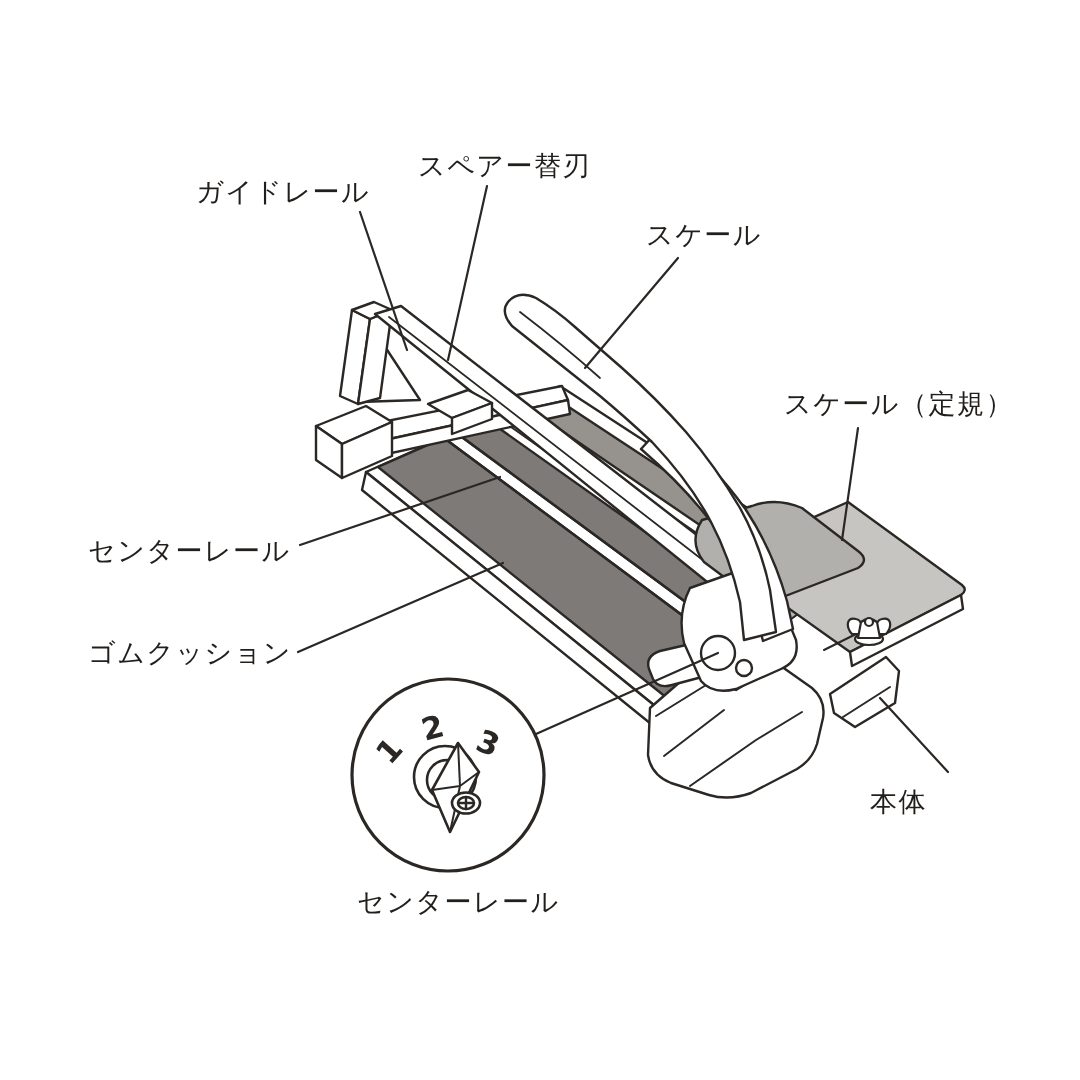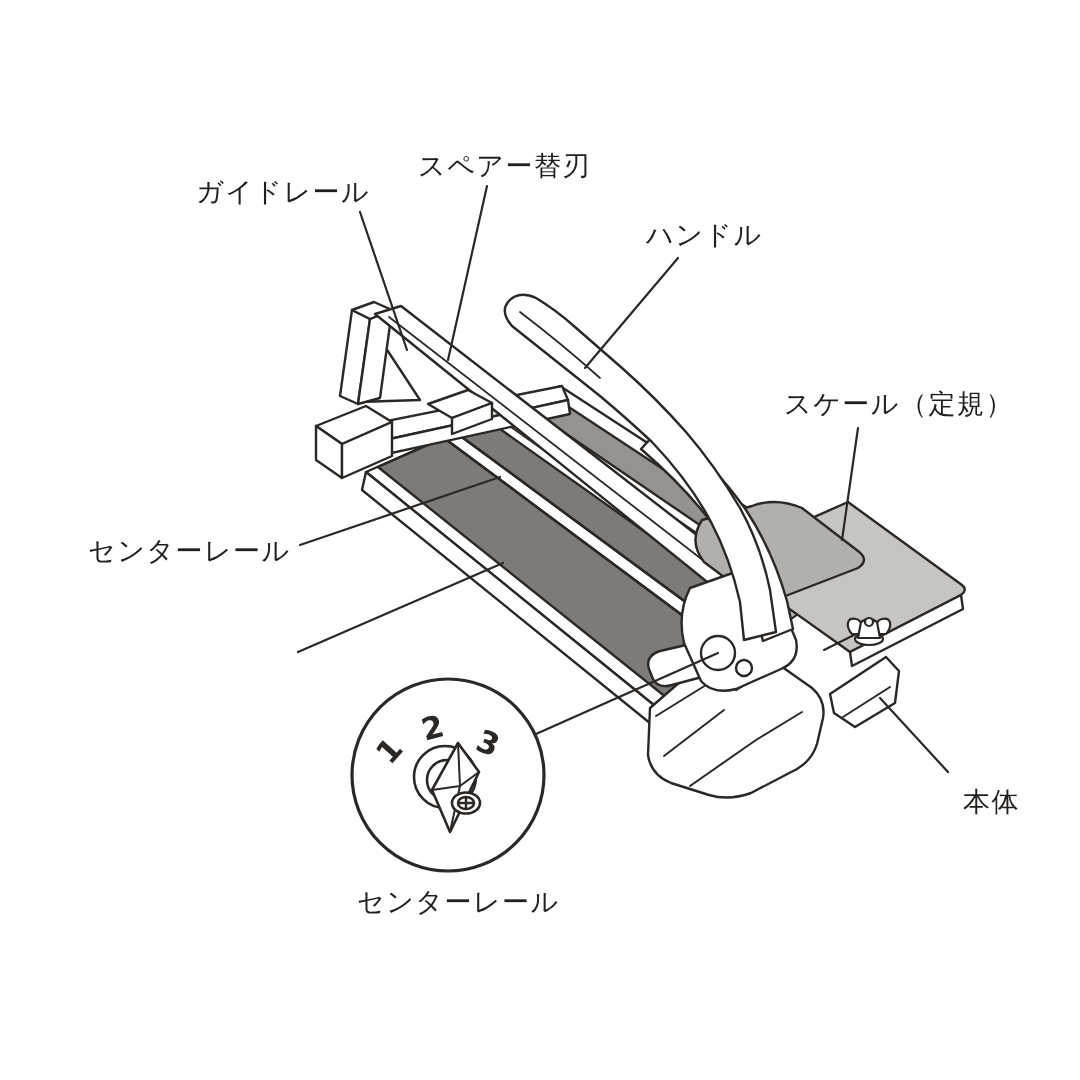--- a/index.html
+++ b/index.html
@@ -140,23 +140,24 @@
         <text transform="translate(425,741) rotate(-15)">2</text>
         <text transform="translate(474,749) rotate(22)">3</text>
       </g>
     </g>
   </svg>
 
   <div class="part-label" style="left:418px; top:151px">スペアー替刃</div>
 
   <div class="part-label" style="left:196px; top:177px">ガイドレール</div>
 
-  <div class="part-label" style="left:646px; top:220px">ハンドル</div>
+  <div class="part-label" style="left:646px; top:220px">スケール</div>
 
   <div class="part-label" style="left:88px; top:536px">センターレール</div>
 
   <div class="part-label" style="left:784px; top:389px">スケール（定規）</div>
 
+  <div class="part-label" style="left:88px; top:638px">ゴムクッション</div>
 
   <div class="part-label" style="left:357px; top:887px">センターレール</div>
 
-  <div class="part-label" style="left:963px; top:787px">本体</div>
+  <div class="part-label" style="left:870px; top:787px">本体</div>
 </div>
 
 </body></html>

